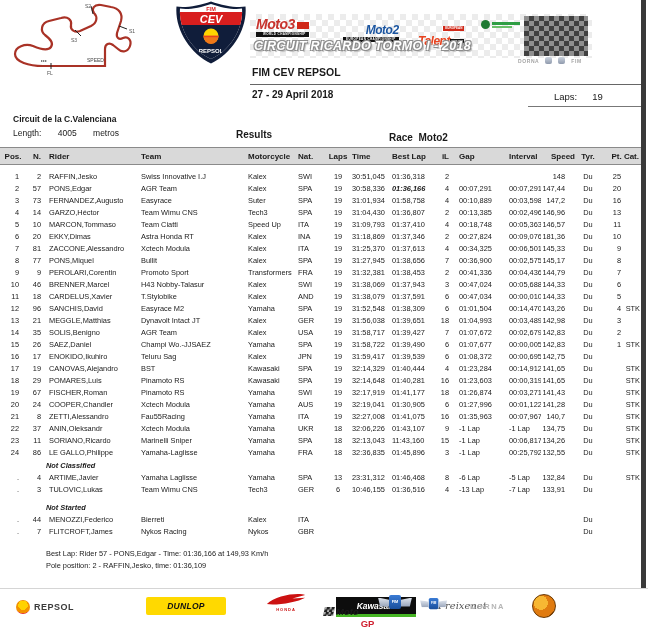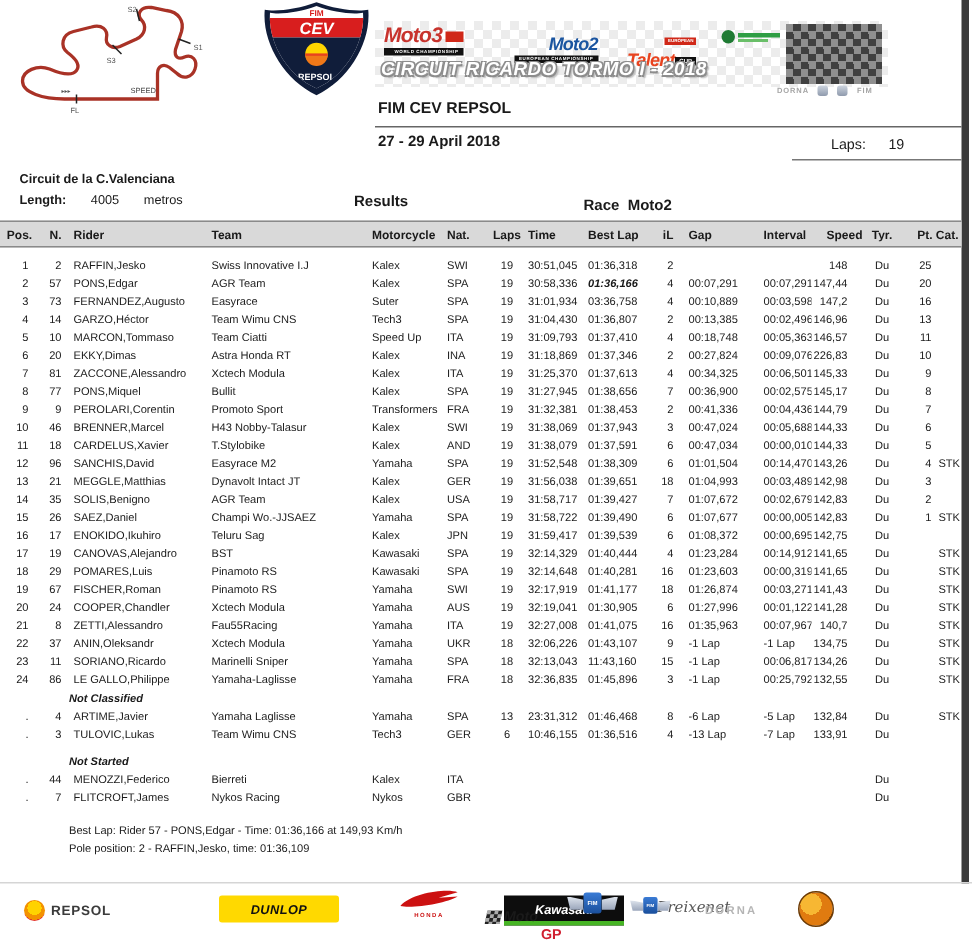--- a/index.html
+++ b/index.html
@@ -41,21 +41,21 @@
   #fim-cev-title{left:252px;top:66px;font-size:10.5px;font-weight:700;}
   #hr1{left:250px;top:84px;width:391px;height:1px;background:#666;}
   #date-range{left:252px;top:89px;font-size:10px;font-weight:700;}
   #laps-box{left:528px;top:86px;width:113px;height:20px;border-bottom:1px solid #777;
     font-size:9.5px;display:flex;align-items:center;}
   #laps-box .lbl{margin-left:26px;} #laps-box .val{margin-left:15px;}
 
   
   #circuit-name{left:13px;top:114px;font-size:8.5px;font-weight:700;}
   #length-line{left:13px;top:128px;font-size:8.5px;}
-  #length-line .lbl{font-weight:700;} #length-line .val{margin-left:14px;} #length-line .unit{margin-left:14px;}
+  #length-line .lbl{font-weight:400;} #length-line .val{margin-left:14px;} #length-line .unit{margin-left:14px;}
   #results-title{left:236px;top:129px;font-size:10px;font-weight:700;}
   #race-title{left:389px;top:132px;font-size:10px;font-weight:700;white-space:pre;}
 
   
   #table-wrap{left:0;top:147px;width:641px;font-size:7.4px;}
   .thead,.row{display:grid;
     grid-template-columns:20px 23px 92px 107px 50px 32px 22px 40px 46px 14px 46px 46px 36px 22px 24px 17px;
     padding-left:3px;}
   .thead{font-size:8px;font-weight:700;background:#d9d9d9;border-top:1px solid #8a8a8a;
     border-bottom:1px solid #8a8a8a;height:16px;align-items:center;}
@@ -263,21 +263,21 @@
         </div>
         <div class="row">
           <span class="cell k-pos">3</span>
           <span class="cell k-n">73</span>
           <span class="cell k-rider">FERNANDEZ,Augusto</span>
           <span class="cell k-team">Easyrace</span>
           <span class="cell k-moto">Suter</span>
           <span class="cell k-nat">SPA</span>
           <span class="cell k-laps">19</span>
           <span class="cell k-time">31:01,934</span>
-          <span class="cell k-best">03:36,758</span>
+          <span class="cell k-best">01:58,758</span>
           <span class="cell k-il">4</span>
           <span class="cell k-gap">00:10,889</span>
           <span class="cell k-interval">00:03,598</span>
           <span class="cell k-speed">147,2</span>
           <span class="cell k-tyr">Du</span>
           <span class="cell k-pt">16</span>
           <span class="cell k-cat"></span>
         </div>
         <div class="row">
           <span class="cell k-pos">4</span>
@@ -321,21 +321,21 @@
           <span class="cell k-rider">EKKY,Dimas</span>
           <span class="cell k-team">Astra Honda RT</span>
           <span class="cell k-moto">Kalex</span>
           <span class="cell k-nat">INA</span>
           <span class="cell k-laps">19</span>
           <span class="cell k-time">31:18,869</span>
           <span class="cell k-best">01:37,346</span>
           <span class="cell k-il">2</span>
           <span class="cell k-gap">00:27,824</span>
           <span class="cell k-interval">00:09,076</span>
-          <span class="cell k-speed">226,83</span>
+          <span class="cell k-speed">181,36</span>
           <span class="cell k-tyr">Du</span>
           <span class="cell k-pt">10</span>
           <span class="cell k-cat"></span>
         </div>
         <div class="row">
           <span class="cell k-pos">7</span>
           <span class="cell k-n">81</span>
           <span class="cell k-rider">ZACCONE,Alessandro</span>
           <span class="cell k-team">Xctech Modula</span>
           <span class="cell k-moto">Kalex</span>

